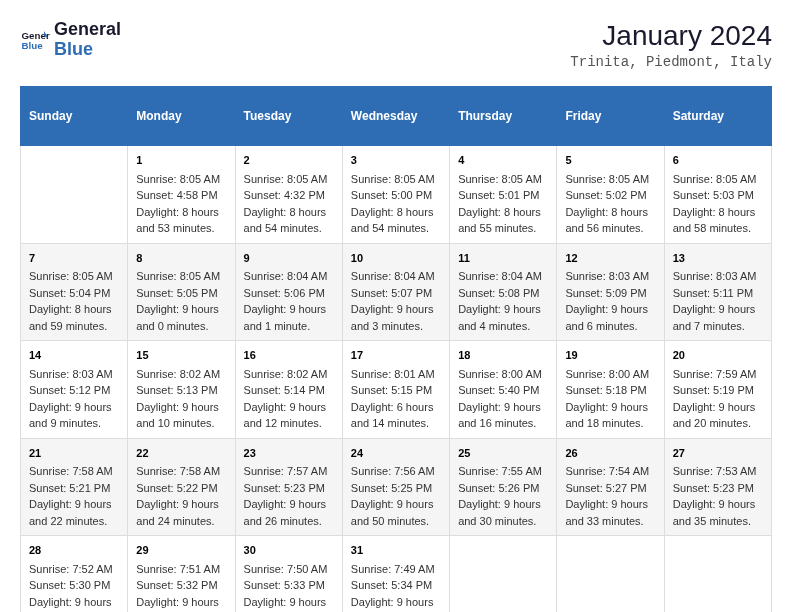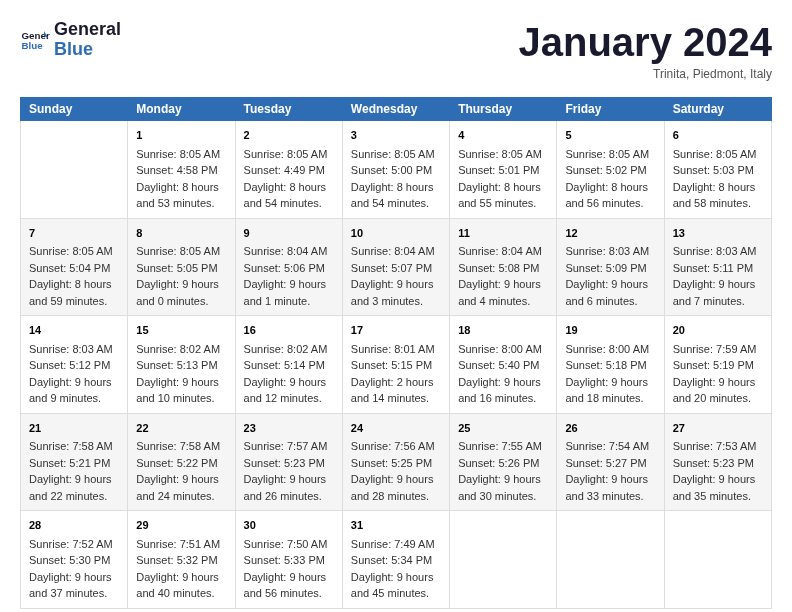--- a/index.html
+++ b/index.html
@@ -31,40 +31,41 @@
       color: #2e6db4;
     }
     .logo-icon {
       width: 30px;
       height: 30px;
     }
     .title-block {
       text-align: right;
     }
     .main-title {
-      font-size: 40px;
-      font-weight: bold;
+      font-size: 28px;
+      font-weight: normal;
       color: #1a1a2e;
     }
     .subtitle {
-      font-size: 12px;
+      font-size: 14px;
       color: #555;
       margin-top: 2px;
+      font-family: Liberation Mono, monospace;
     }
     table {
       width: 100%;
       border-collapse: collapse;
       font-size: 11px;
     }
     thead tr {
       background-color: #2e6db4;
       color: #fff;
     }
     thead th {
-      padding: 4px 8px;
+      padding: 22px 8px;
       text-align: left;
       font-size: 12px;
       font-weight: bold;
       border: 1px solid #2e6db4;
     }
     tbody tr {
       vertical-align: top;
     }
     tbody tr:nth-child(odd) {
       background-color: #ffffff;
@@ -129,21 +130,21 @@
         <td></td>
         <td>
           <span class="day-number">1</span>
           <div class="day-info">Sunrise: 8:05 AM</div>
           <div class="day-info">Sunset: 4:58 PM</div>
           <div class="day-info">Daylight: 8 hours and 53 minutes.</div>
         </td>
         <td>
           <span class="day-number">2</span>
           <div class="day-info">Sunrise: 8:05 AM</div>
-          <div class="day-info">Sunset: 4:49 PM</div>
+          <div class="day-info">Sunset: 4:32 PM</div>
           <div class="day-info">Daylight: 8 hours and 54 minutes.</div>
         </td>
         <td>
           <span class="day-number">3</span>
           <div class="day-info">Sunrise: 8:05 AM</div>
           <div class="day-info">Sunset: 5:00 PM</div>
           <div class="day-info">Daylight: 8 hours and 54 minutes.</div>
         </td>
         <td>
           <span class="day-number">4</span>
@@ -224,21 +225,21 @@
         <td>
           <span class="day-number">16</span>
           <div class="day-info">Sunrise: 8:02 AM</div>
           <div class="day-info">Sunset: 5:14 PM</div>
           <div class="day-info">Daylight: 9 hours and 12 minutes.</div>
         </td>
         <td>
           <span class="day-number">17</span>
           <div class="day-info">Sunrise: 8:01 AM</div>
           <div class="day-info">Sunset: 5:15 PM</div>
-          <div class="day-info">Daylight: 2 hours and 14 minutes.</div>
+          <div class="day-info">Daylight: 6 hours and 14 minutes.</div>
         </td>
         <td>
           <span class="day-number">18</span>
           <div class="day-info">Sunrise: 8:00 AM</div>
           <div class="day-info">Sunset: 5:40 PM</div>
           <div class="day-info">Daylight: 9 hours and 16 minutes.</div>
         </td>
         <td>
           <span class="day-number">19</span>
           <div class="day-info">Sunrise: 8:00 AM</div>
@@ -268,21 +269,21 @@
         <td>
           <span class="day-number">23</span>
           <div class="day-info">Sunrise: 7:57 AM</div>
           <div class="day-info">Sunset: 5:23 PM</div>
           <div class="day-info">Daylight: 9 hours and 26 minutes.</div>
         </td>
         <td>
           <span class="day-number">24</span>
           <div class="day-info">Sunrise: 7:56 AM</div>
           <div class="day-info">Sunset: 5:25 PM</div>
-          <div class="day-info">Daylight: 9 hours and 28 minutes.</div>
+          <div class="day-info">Daylight: 9 hours and 50 minutes.</div>
         </td>
         <td>
           <span class="day-number">25</span>
           <div class="day-info">Sunrise: 7:55 AM</div>
           <div class="day-info">Sunset: 5:26 PM</div>
           <div class="day-info">Daylight: 9 hours and 30 minutes.</div>
         </td>
         <td>
           <span class="day-number">26</span>
           <div class="day-info">Sunrise: 7:54 AM</div>

